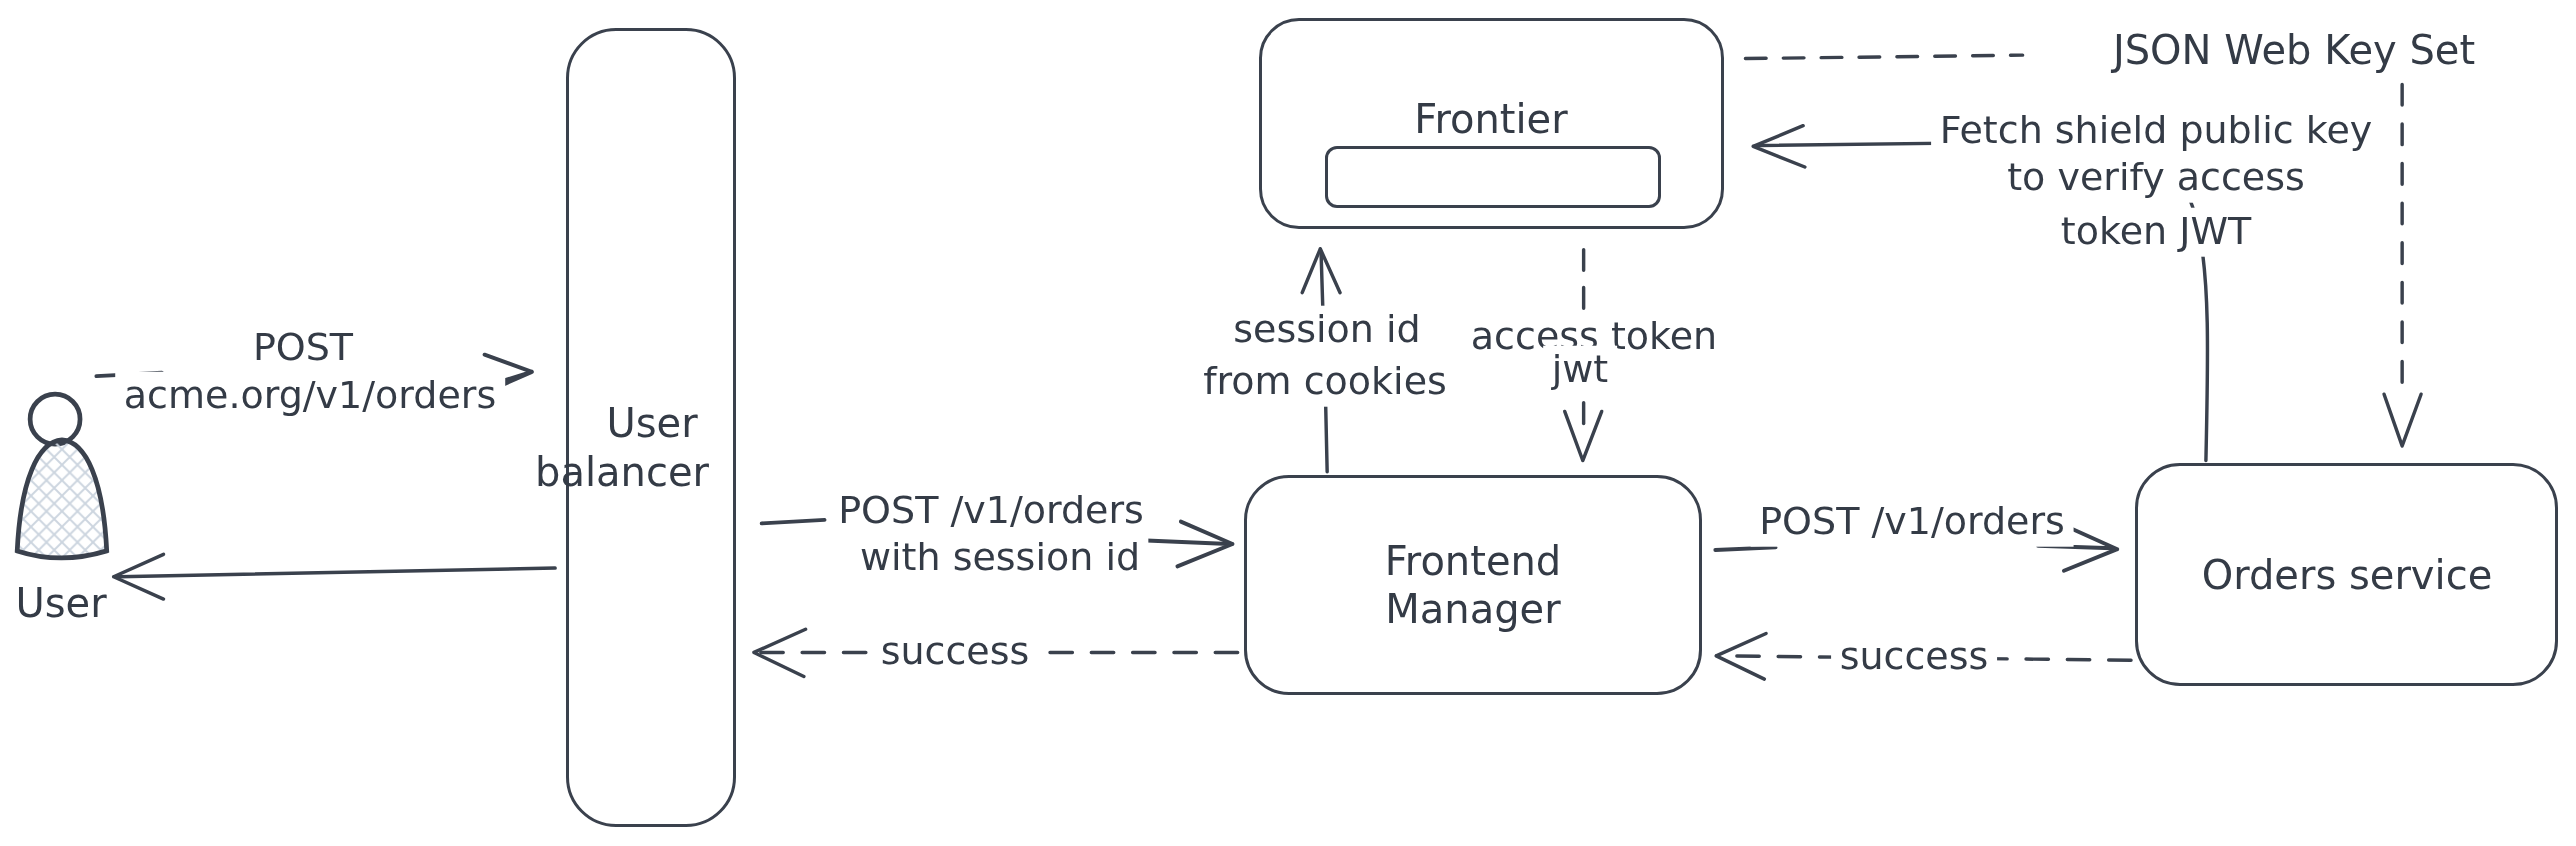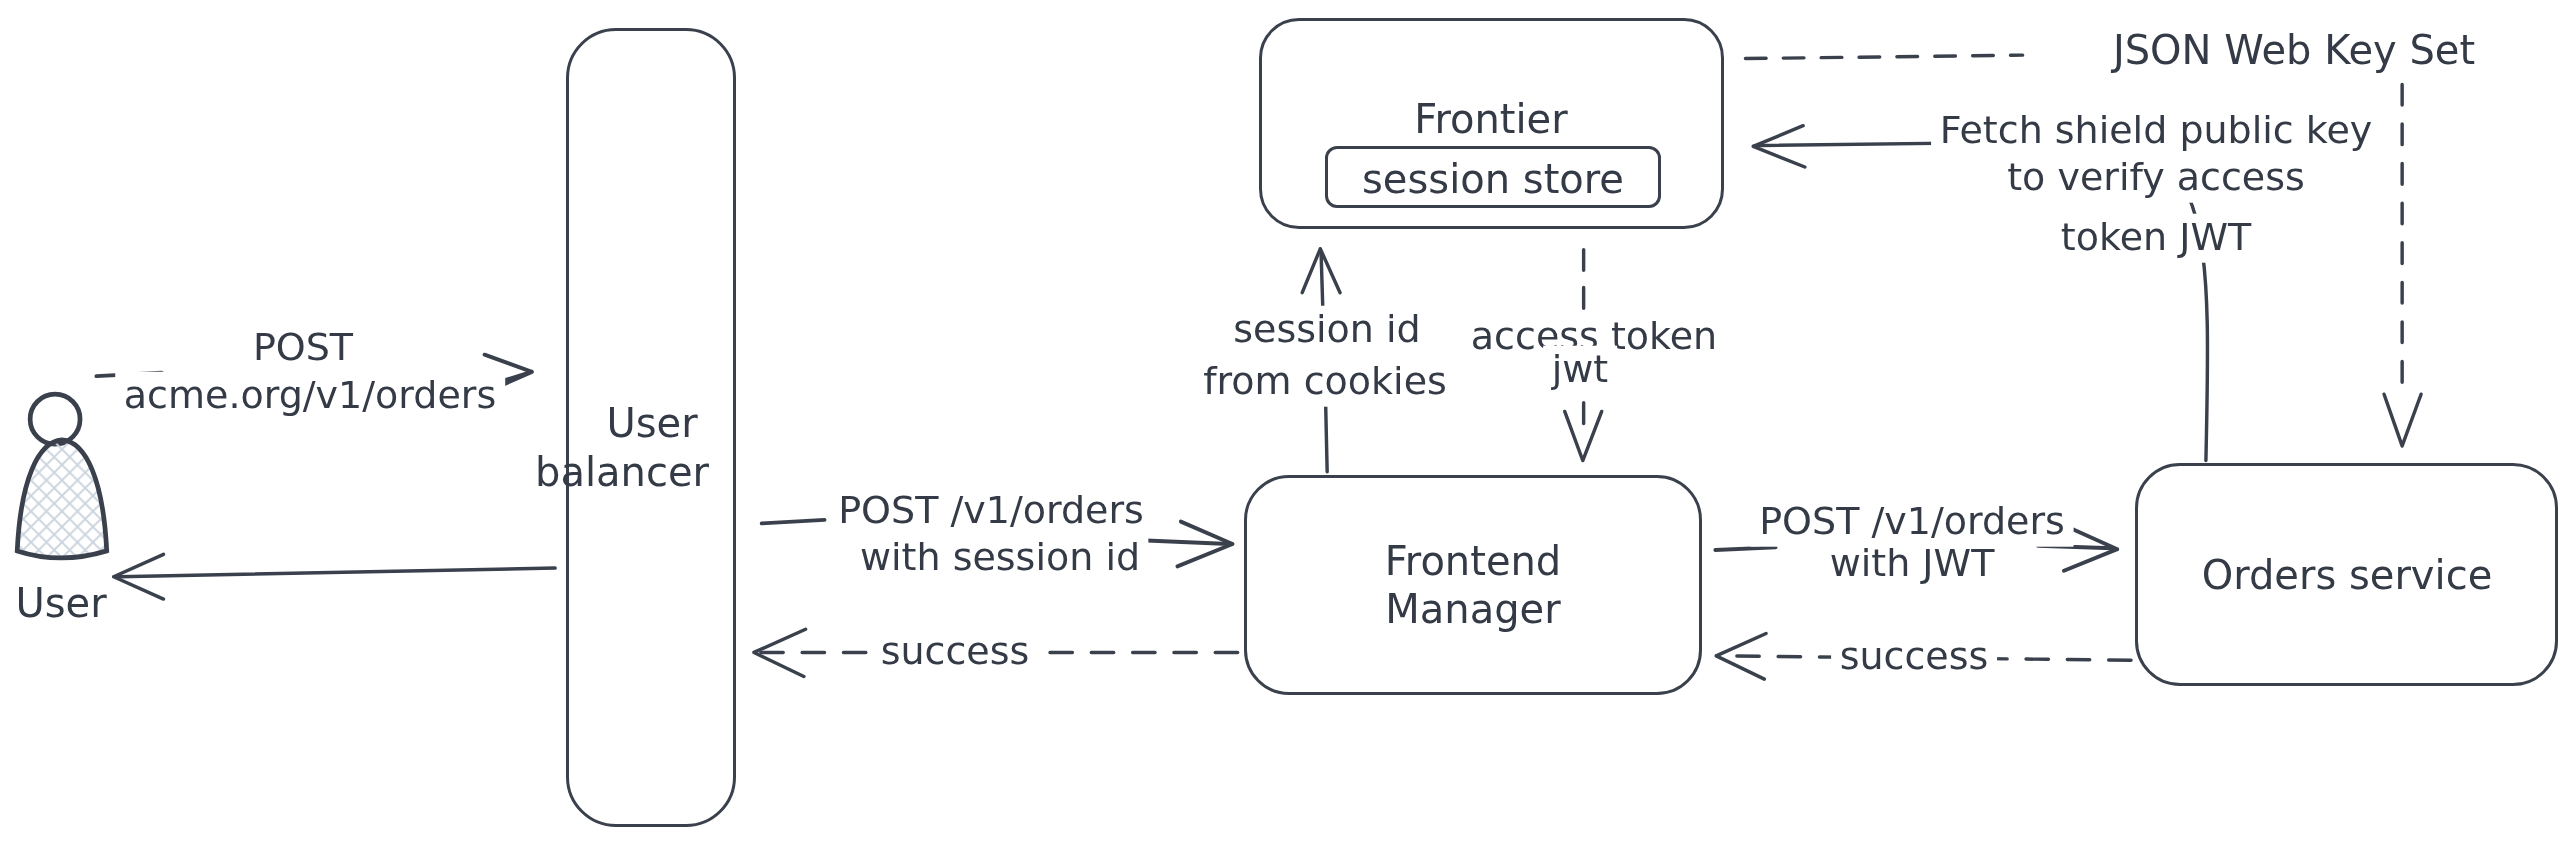--- a/index.html
+++ b/index.html
@@ -126,21 +126,20 @@
 
   <div class="node" style="left:2135px; top:463px; width:423px; height:223px;"></div>
 
   <div class="lbl title" style="left:61px; top:603px;">User</div>
 
   <div class="lbl title" style="left:652px; top:423px;">User</div>
   <div class="lbl title" style="left:622px; top:472px;">balancer</div>
 
   <div class="lbl title" style="left:1491px; top:119px;">Frontier</div>
 
-  <div class="lbl title" style="left:1493px; top:179px;">session store</div>
 
   <div class="lbl title" style="left:1473px; top:561px;">Frontend</div>
   <div class="lbl title" style="left:1473px; top:609px;">Manager</div>
 
   <div class="lbl title" style="left:2347px; top:575px;">Orders service</div>
 
   <div class="lbl bg" style="left:303px; top:348px;">POST</div>
   <div class="lbl bg" style="left:310px; top:396px;">acme.org/v1/orders</div>
 
   <div class="lbl bg" style="left:991px; top:511px;">POST /v1/orders</div>
@@ -148,24 +147,23 @@
 
   <div class="lbl bg" style="left:955px; top:652px;">success</div>
 
   <div class="lbl bg" style="left:1327px; top:330px;">session id</div>
   <div class="lbl bg" style="left:1325px; top:382px;">from cookies</div>
 
   <div class="lbl bg" style="left:1594px; top:337px;">access token</div>
   <div class="lbl bg" style="left:1580px; top:362px;margin-top:8px;">jwt</div>
 
   <div class="lbl bg" style="left:1912px; top:522px;">POST /v1/orders</div>
-  <div class="lbl bg" style="left:1912px; top:564px;">with JWT</div>
 
   <div class="lbl bg" style="left:1914px; top:657px;">success</div>
 
   <div class="lbl bg" style="left:2156px; top:131px;">Fetch shield public key</div>
   <div class="lbl bg" style="left:2156px; top:178px;">to verify access</div>
-  <div class="lbl bg" style="left:2156px; top:238px;">token JWT</div>
+  <div class="lbl bg" style="left:2156px; top:232px;">token JWT</div>
 
   <div class="lbl bg title" style="left:2294px; top:50px;">JSON Web Key Set</div>
 
 </div>
 
 
 </body></html>

